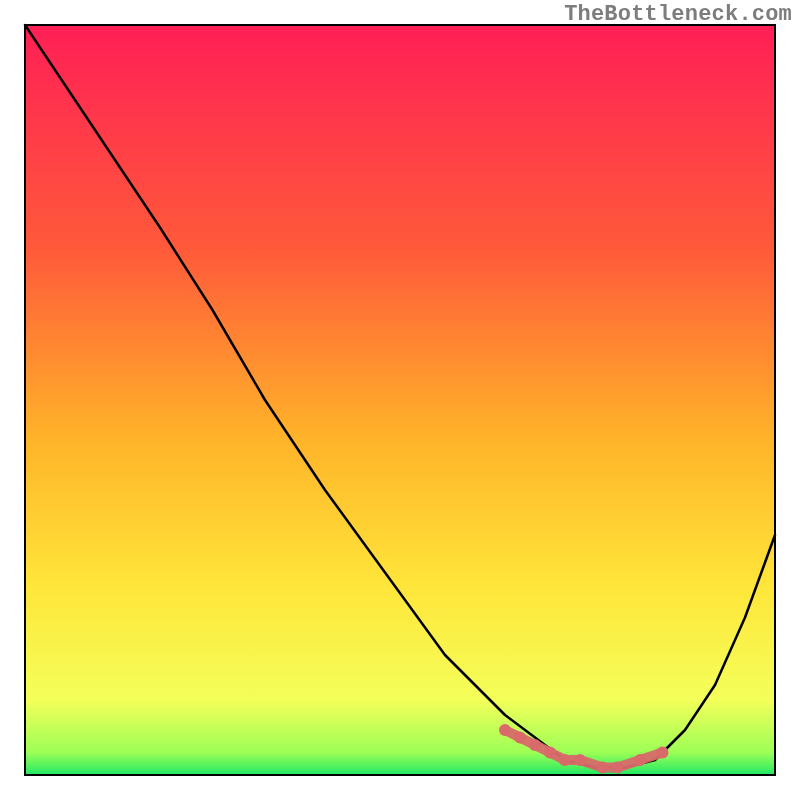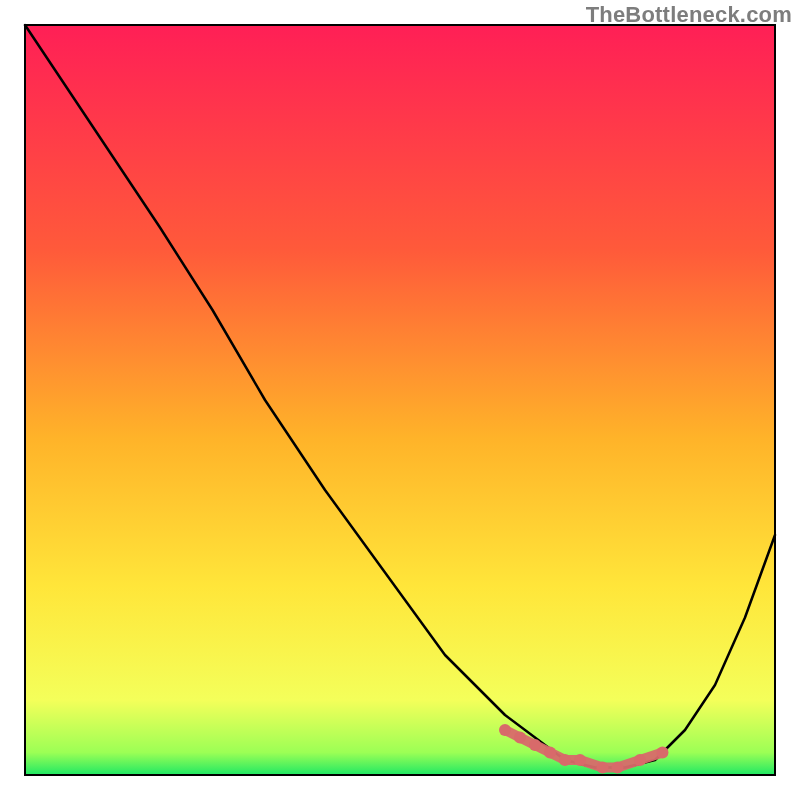--- a/index.html
+++ b/index.html
@@ -8,20 +8,21 @@
     width: 800px;
     height: 800px;
     overflow: hidden;
     font-family: Arial, Helvetica, sans-serif;
   }
   .chart-container {
     position: relative;
     width: 800px;
     height: 800px;
     background: #ffffff;
+    font-family: Liberation Mono, monospace;
   }
   .watermark {
     position: absolute;
     top: 2px;
     right: 8px;
     font-size: 22px;
     font-weight: bold;
     color: #7d7d7d;
     z-index: 10;
     letter-spacing: 0.2px;

